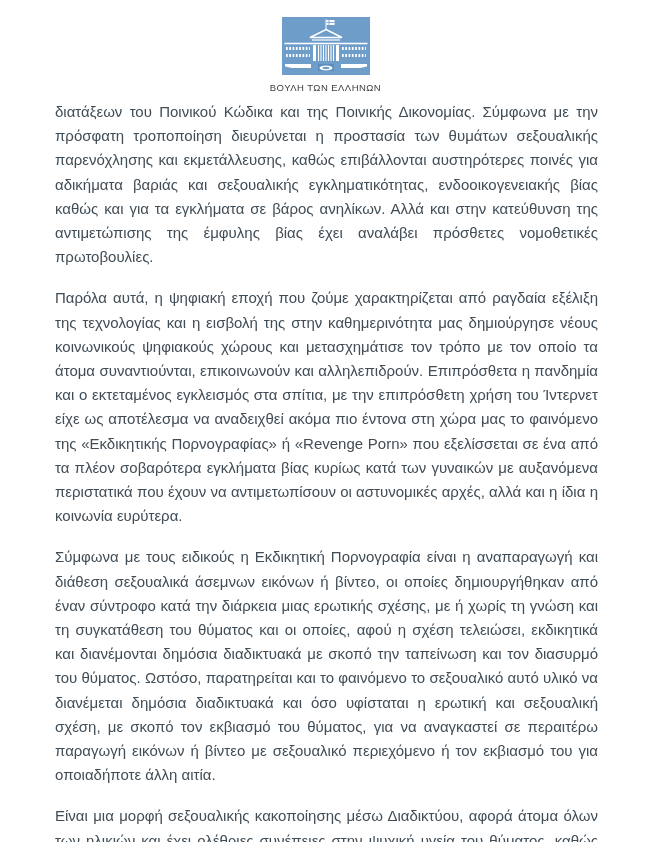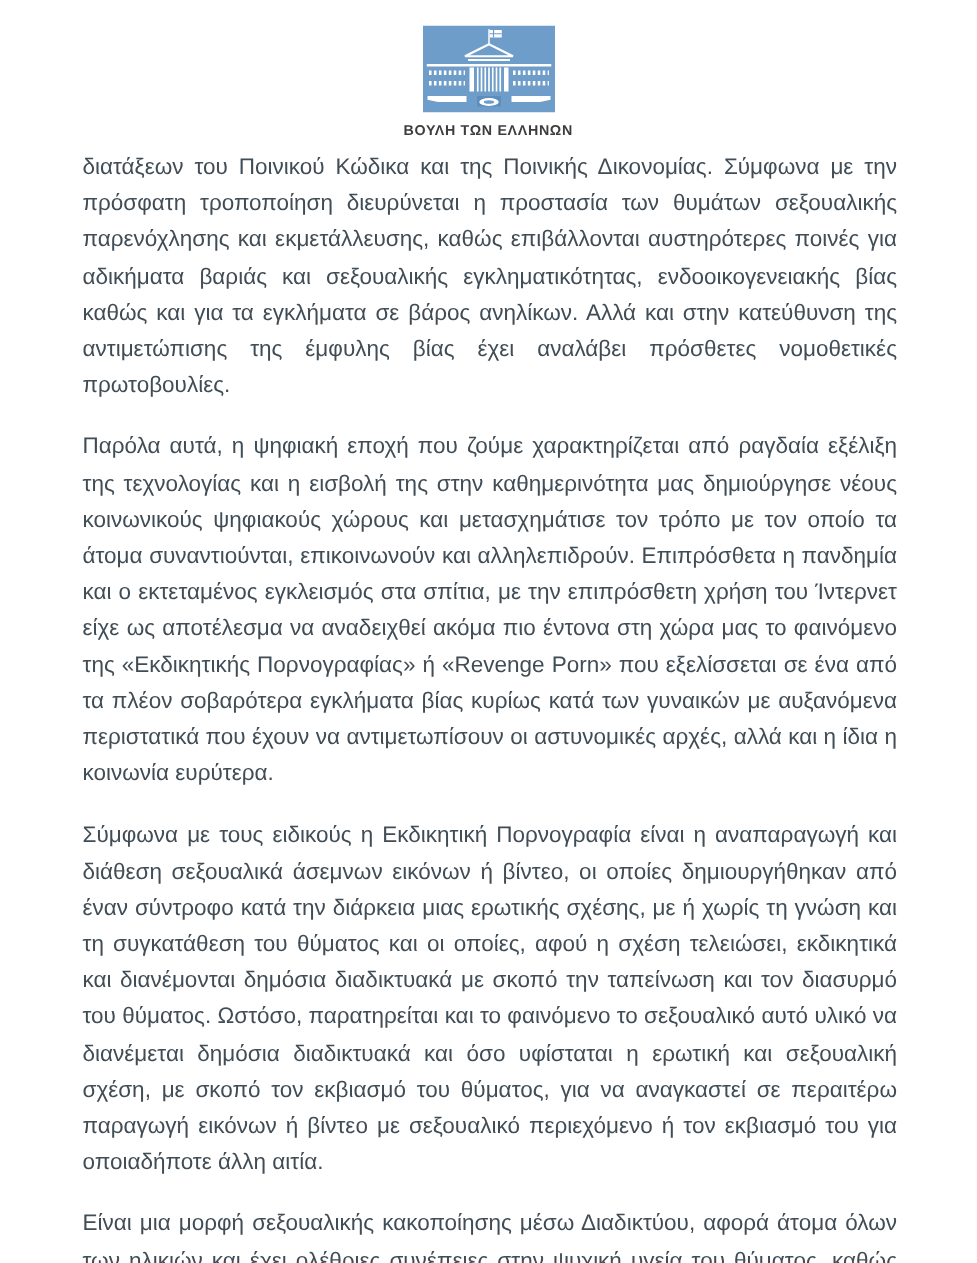--- a/index.html
+++ b/index.html
@@ -30,21 +30,21 @@
     width:88px;height:58px;
     display:block;
   }
   .emblem svg{display:block;width:100%;height:100%;}
   .emblem-bg{fill:var(--emblem-blue);}
   .institution{
     margin-top:7px;
     font-size:9.5px;
     letter-spacing:0.45px;
     color:var(--header-text);
-    font-weight:700;
+    font-weight:400;
   }
   .body-text{
     position:absolute;
     left:55px;
     top:100px;
     width:543px;
     color:var(--body-text);
     font-size:15px;
     line-height:24.2px;
     text-align:justify;

